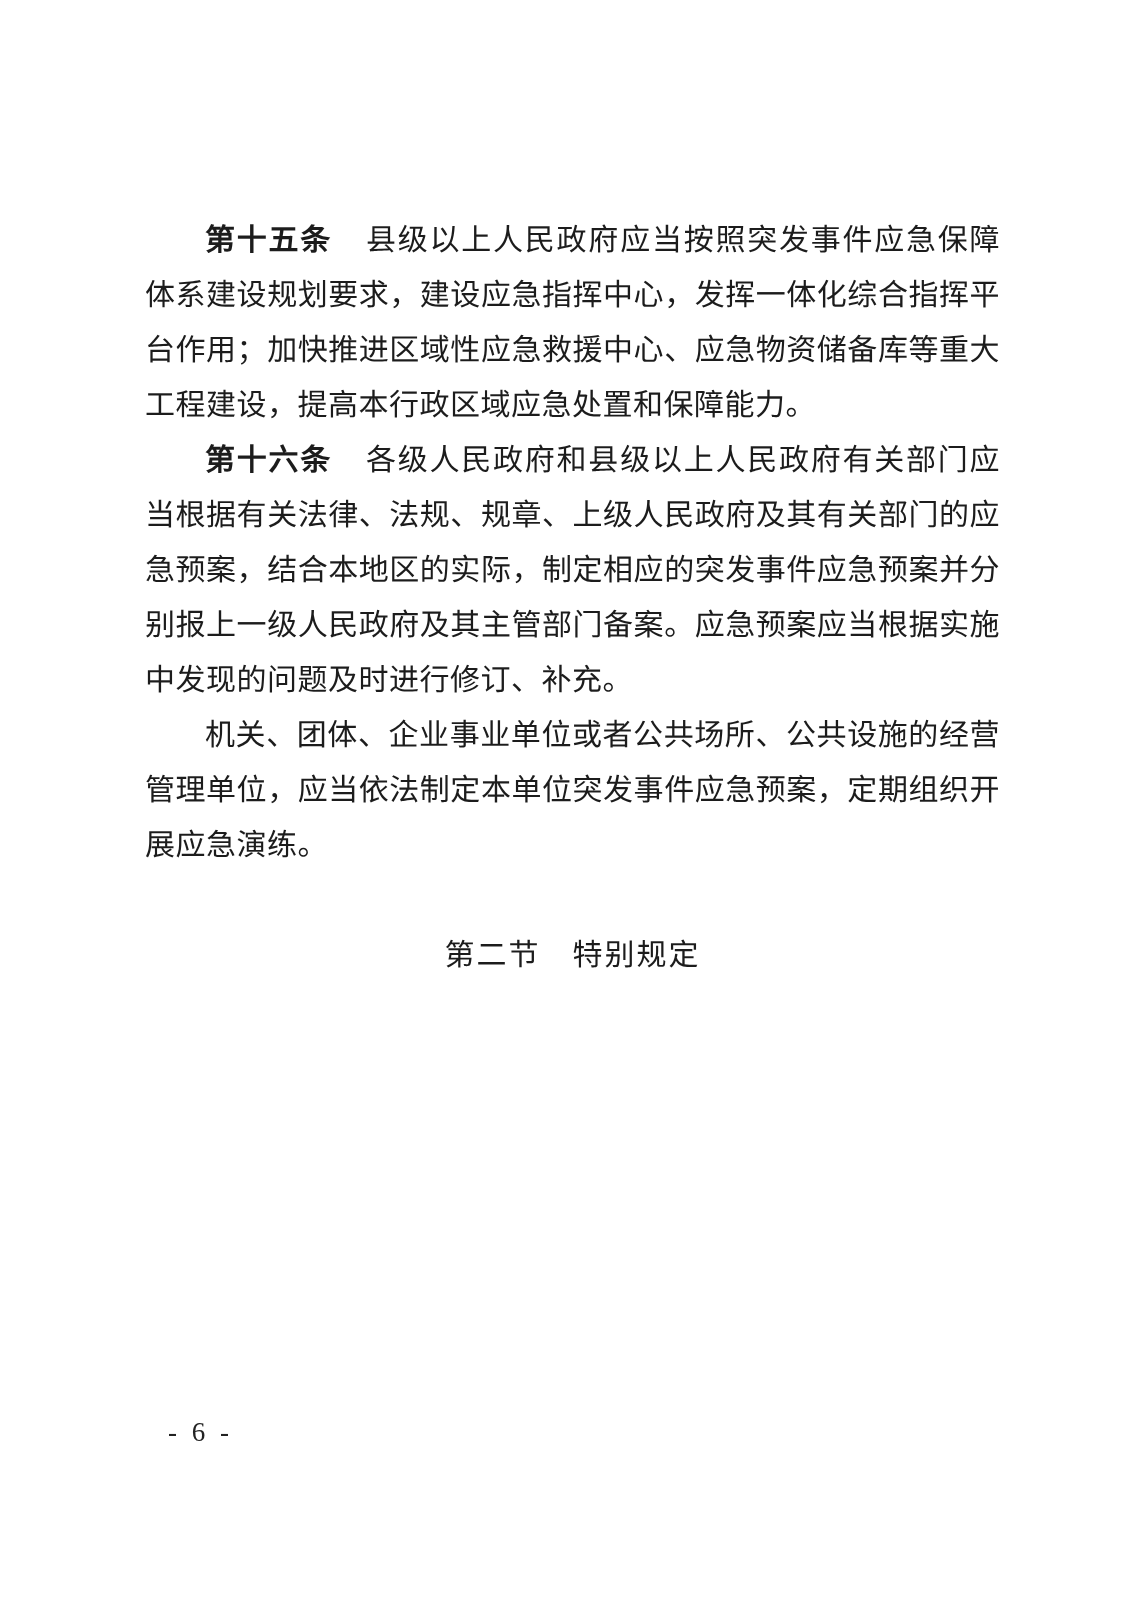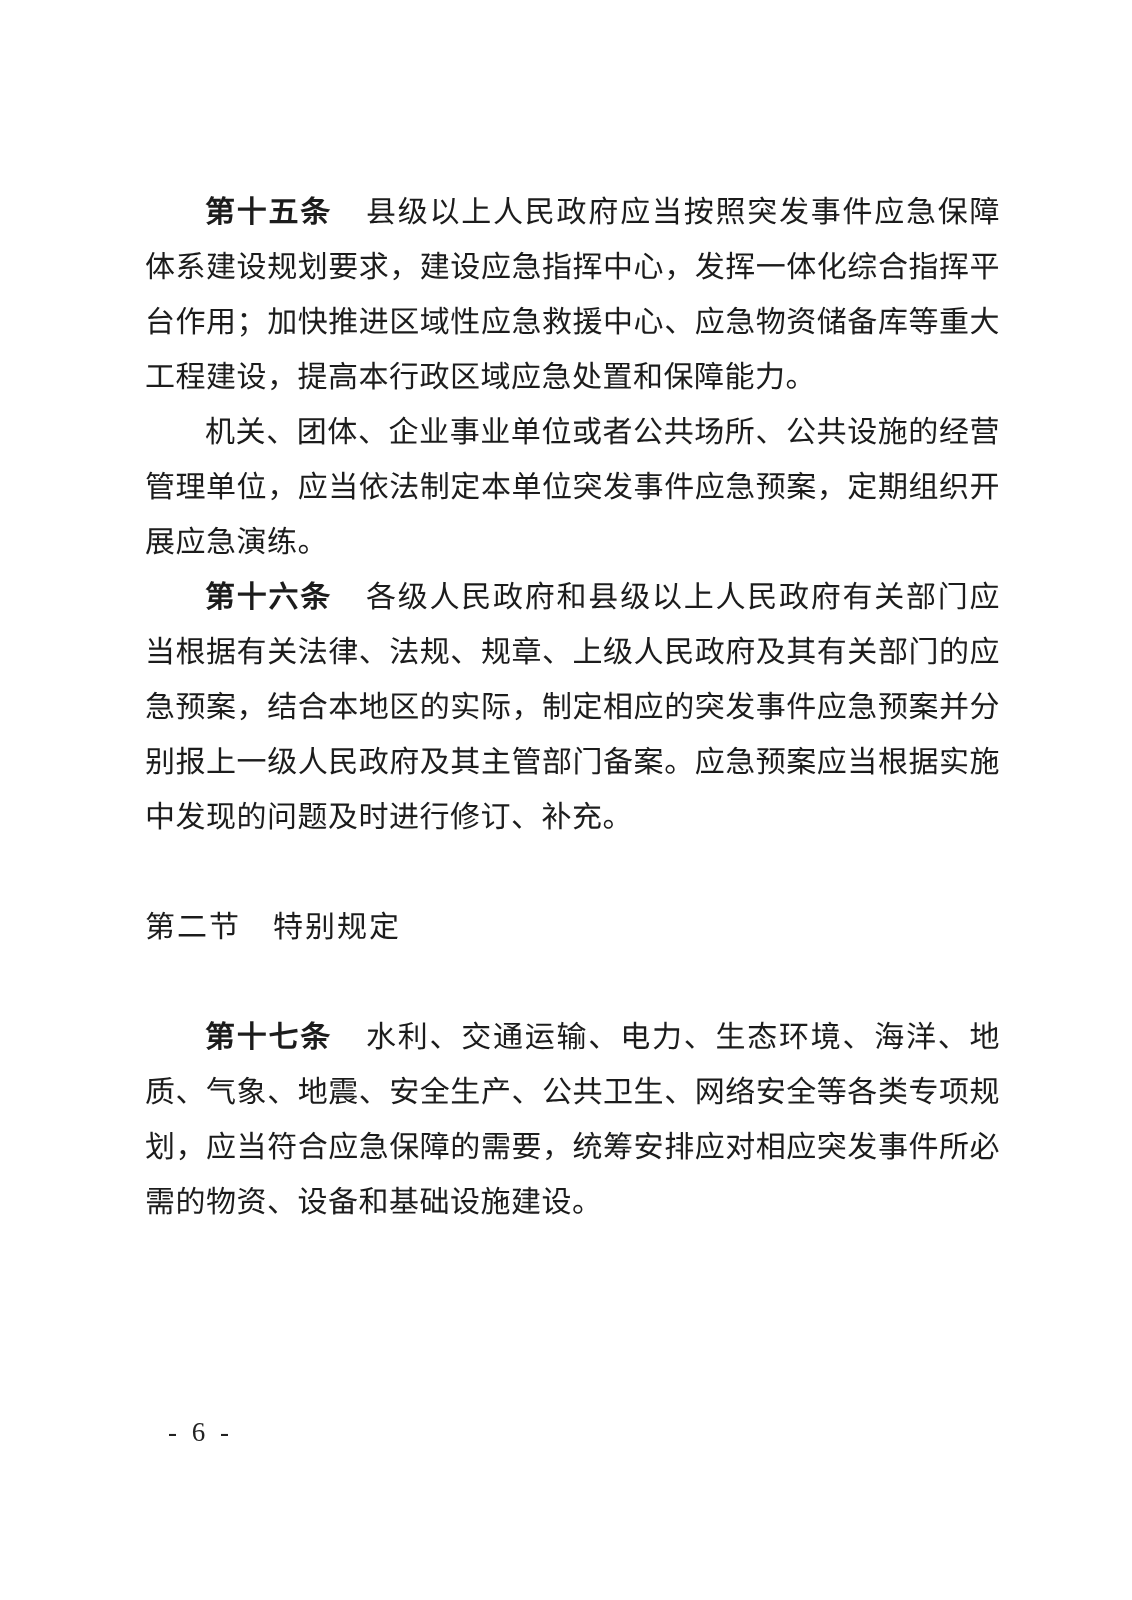--- a/index.html
+++ b/index.html
@@ -12,42 +12,42 @@
     width: 1132px;
     height: 1600px;
     background: #ffffff;
     overflow: hidden;
     font-family: "Liberation Serif", "DejaVu Serif", serif;
     color: #1c1c1c;
   }
   .content {
     position: absolute;
     left: 145px;
-    top: 184px;
+    top: 212px;
     width: 855px;
   }
   .para {
     margin: 0;
     font-size: 30px;
     line-height: 55px;
     text-align: justify;
     text-justify: inter-ideograph;
     text-indent: 60px;
     letter-spacing: 0.5px;
   }
   .article-number {
     font-weight: 700;
     font-family: "Liberation Sans", "DejaVu Sans", sans-serif;
     margin-right: 34px;
   }
   .section-heading {
     margin: 55px 0;
     font-size: 30px;
     line-height: 55px;
-    text-align: left;
+    text-align: center;
     text-indent: 0;
     font-weight: 400;
     letter-spacing: 2px;
   }
   .page-number {
     position: absolute;
     left: 168px;
     top: 1416px;
     font-size: 27px;
     line-height: 32px;
@@ -60,30 +60,27 @@
 <body>
 
 <div class="page">
   <div class="content">
 
     <p class="para">
       <span class="article-number">第十五条</span><span>县级以上人民政府应当按照突发事件应急保障体系建设规划要求，建设应急指挥中心，发挥一体化综合指挥平台作用；加快推进区域性应急救援中心、应急物资储备库等重大工程建设，提高本行政区域应急处置和保障能力。</span>
     </p>
 
     <p class="para">
-      <span>机关、团体、企业事业单位或者公共场所、公共设施的经营管理单位，应当依法制定本单位突发事件应急预案，定期组织开展应急演练。</span>
+      <span class="article-number">第十六条</span><span>各级人民政府和县级以上人民政府有关部门应当根据有关法律、法规、规章、上级人民政府及其有关部门的应急预案，结合本地区的实际，制定相应的突发事件应急预案并分别报上一级人民政府及其主管部门备案。应急预案应当根据实施中发现的问题及时进行修订、补充。</span>
     </p>
 
     <p class="para">
-      <span class="article-number">第十六条</span><span>各级人民政府和县级以上人民政府有关部门应当根据有关法律、法规、规章、上级人民政府及其有关部门的应急预案，结合本地区的实际，制定相应的突发事件应急预案并分别报上一级人民政府及其主管部门备案。应急预案应当根据实施中发现的问题及时进行修订、补充。</span>
+      <span>机关、团体、企业事业单位或者公共场所、公共设施的经营管理单位，应当依法制定本单位突发事件应急预案，定期组织开展应急演练。</span>
     </p>
 
     <p class="para section-heading">第二节　特别规定</p>
 
-    <p class="para">
-      <span class="article-number">第十七条</span><span>水利、交通运输、电力、生态环境、海洋、地质、气象、地震、安全生产、公共卫生、网络安全等各类专项规划，应当符合应急保障的需要，统筹安排应对相应突发事件所必需的物资、设备和基础设施建设。</span>
-    </p>
 
 
   </div>
 
   <div class="page-number">- 6 -</div>
 </div>
 
 </body></html>

